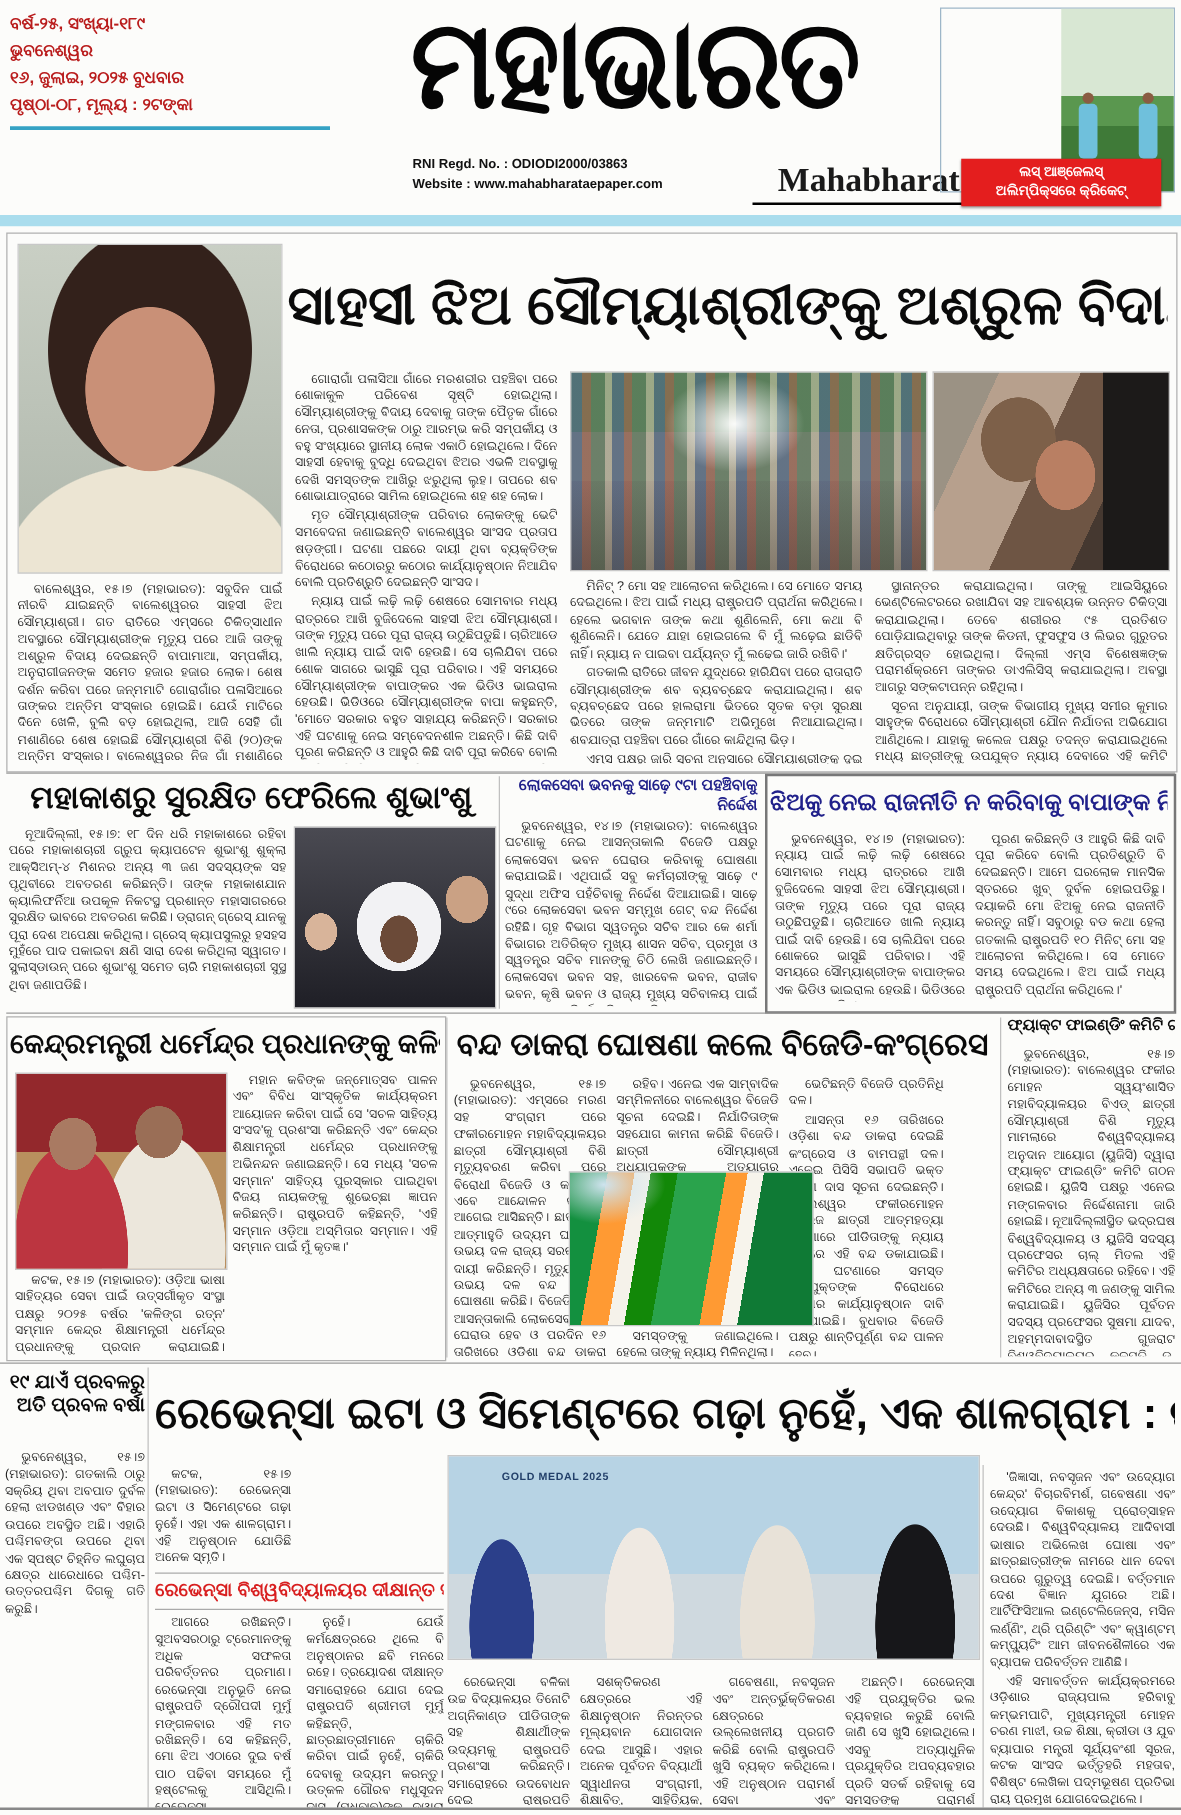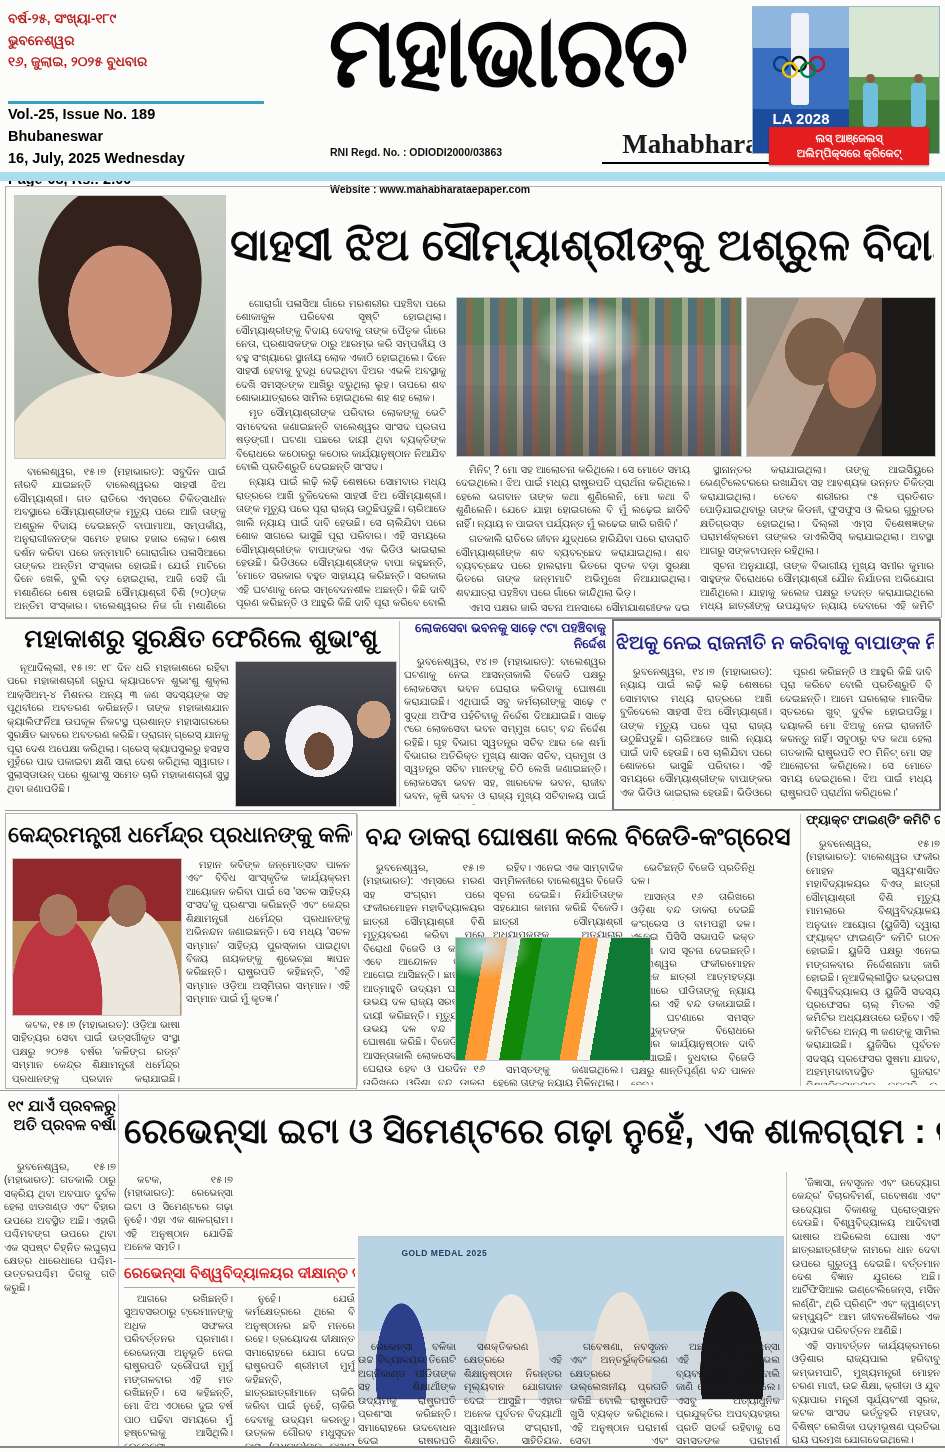--- a/index.html
+++ b/index.html
@@ -6,21 +6,21 @@
   .page{position:relative;width:945px;height:1452px;background:#fcfcfa;margin:0 auto;
         font-family:"Liberation Sans",sans-serif;color:#1a1a1a;overflow:hidden;}
   .abs{position:absolute;}
   
   .info-odia div{font-size:13.5px;font-weight:bold;line-height:1.6;color:#b91c1c;}
   .info-divider{height:3px;background:#35a2c4;margin:5px 0 6px 0;}
   .info-en div{font-size:14.5px;font-weight:bold;line-height:1.5;color:#000;}
   .masthead-title{font-size:92px;font-weight:900;letter-spacing:-3px;color:#050505;
         white-space:nowrap;overflow:hidden;text-align:center;line-height:1.05;
         transform:scaleY(1.08);transform-origin:top;}
-  .rni div{font-size:10.5px;font-weight:bold;line-height:1.5;color:#111;margin-top:21px;}
+  .rni div{font-size:10.5px;font-weight:bold;line-height:1.5;color:#111;}
   .title-en{font-family:"Liberation Serif",serif;font-size:27px;font-weight:bold;
         border-bottom:2px solid #000;text-align:center;line-height:1.25;}
   .cyan-band{background:#aadded;}
   
   .promo{border:1px solid #9db6c8;overflow:visible;}
   .la-logo{position:absolute;left:0;top:0;width:96px;height:100%;
         background:linear-gradient(180deg,#8fb6de 0 28%,#3a6ec0 28% 70%,#1d4c9c 70% 100%);overflow:hidden;}
   .white-tower{position:absolute;left:38px;top:6px;width:18px;height:92px;background:#eef2f8;border-radius:3px;}
   .la-text{position:absolute;left:0;bottom:4px;width:100%;text-align:center;color:#fff;font-weight:bold;line-height:1.1;}
   .la-text .l1{font-size:15px;} .la-text .l2{font-size:11px;letter-spacing:1px;} .la-text .l3{font-size:9px;opacity:.85;}
@@ -86,53 +86,33 @@
 </style>
 </head>
 <body>
 
 <div class="page">
 
   <div class="abs info-odia" style="left:8px;top:8px;width:258px;">
       <div>ବର୍ଷ-୨୫, ସଂଖ୍ୟା-୧୮୯</div>
       <div>ଭୁବନେଶ୍ୱର</div>
       <div>୧୬, ଜୁଲାଇ, ୨୦୨୫ ବୁଧବାର</div>
+      <div>ପୃଷ୍ଠା-୦୮, ମୂଲ୍ୟ : ୨ଟଙ୍କା</div>
     </div>
   <div class="abs info-divider" style="left:8px;top:96px;width:256px;"></div>
-  <div class="abs info-en" style="left:8px;top:104px;width:258px;">
-      <div>Vol.-25, Issue No. 189</div>
-      <div>Bhubaneswar</div>
-      <div>16,  July, 2025 Wednesday</div>
-      <div>Page-08, Rs.: 2.00</div>
-    </div>
 
   <div class="abs masthead-title" style="left:268px;top:0px;width:478px;height:122px;">ମହାଭାରତ</div>
 
   <div class="abs rni" style="left:330px;top:124px;width:300px;">
     <div>RNI Regd. No. : ODIODI2000/03863</div>
     <div>Website  :  www.mahabharataepaper.com</div>
   </div>
   <div class="abs title-en" style="left:602px;top:128px;width:186px;">Mahabharat</div>
 
   <div class="abs promo" style="left:752px;top:6px;width:186px;height:146px;">
-    <div class="la-logo">
-      <div class="white-tower"></div>
-      <svg width="60" height="24" style="position:absolute;left:18px;top:48px;">
-        <circle cx="10" cy="9" r="7" fill="none" stroke="#0a3c78" stroke-width="2.4"></circle>
-        <circle cx="28" cy="9" r="7" fill="none" stroke="#111" stroke-width="2.4"></circle>
-        <circle cx="46" cy="9" r="7" fill="none" stroke="#c8102e" stroke-width="2.4"></circle>
-        <circle cx="19" cy="15" r="7" fill="none" stroke="#f4c300" stroke-width="2.4"></circle>
-        <circle cx="37" cy="15" r="7" fill="none" stroke="#00843d" stroke-width="2.4"></circle>
-      </svg>
-      <div class="la-text">
-        <div class="l1">LA 2028</div>
-        <div class="l2">OLYMPICS</div>
-        <div class="l3">2028</div>
-      </div>
-    </div>
     <div class="cricket">
       <div class="player p1"></div>
       <div class="player p2"></div>
     </div>
     <div class="promo-caption">
       <div>ଲସ୍ ଆଞ୍ଜେଲସ୍</div>
       <div>ଅଲିମ୍ପିକ୍ସରେ କ୍ରିକେଟ୍</div>
     </div>
   </div>
 
@@ -252,21 +232,21 @@
       </div>
     <div class="abs red-sub" style="left:0;top:86px;width:231px;height:28px;">ରେଭେନ୍ସା ବିଶ୍ୱବିଦ୍ୟାଳୟର ଦୀକ୍ଷାନ୍ତ ସମାରୋହ</div>
     <div class="abs bt" style="left:0;top:120px;width:109px;height:154px;">
         <p>ଆଗରେ ରଖିଛନ୍ତି। ସୁଅବସରଠାରୁ ଟ୍ରେମାନଙ୍କୁ ଅଧିକ ସଫଳତା ପରିବର୍ତ୍ତନର ପ୍ରମାଣ। ରେଭେନ୍ସା ଅନୁଭୂତି ନେଇ ରାଷ୍ଟ୍ରପତି ଦ୍ରୌପଦୀ ମୁର୍ମୁ ମଙ୍ଗଳବାର ଏହି ମତ ରଖିଛନ୍ତି। ସେ କହିଛନ୍ତି, ମୋ ଝିଅ ଏଠାରେ ଦୁଇ ବର୍ଷ ପାଠ ପଢିବା ସମୟରେ ମୁଁ ହଷ୍ଟେଲକୁ ଆସିଥିଲି। ରେଭେନ୍ସା ବିଶ୍ୱବିଦ୍ୟାଳୟର ତ୍ରୟୋଦଶ ଦୀକ୍ଷାନ୍ତ ସମାରୋହରେ ଅତିଥିଭାବେ ଯୋଗ ଦେଲେ ରାଷ୍ଟ୍ରପତି ଶ୍ରୀମତୀ ମୁର୍ମୁ।</p>
       </div>
     <div class="abs bt" style="left:121px;top:120px;width:110px;height:154px;">
         <p>ନୁହେଁ। ଯେଉଁ କର୍ମକ୍ଷେତ୍ରରେ ଥିଲେ ବି ଅନୁଷ୍ଠାନର ଛବି ମନରେ ରହେ। ତ୍ରୟୋଦଶ ଦୀକ୍ଷାନ୍ତ ସମାରୋହରେ ଯୋଗ ଦେଇ ରାଷ୍ଟ୍ରପତି ଶ୍ରୀମତୀ ମୁର୍ମୁ କହିଛନ୍ତି, ଛାତ୍ରଛାତ୍ରୀମାନେ ଚାକିରି କରିବା ପାଇଁ ନୁହେଁ, ଚାକିରି ଦେବାକୁ ଉଦ୍ୟମ କରନ୍ତୁ। ଉତ୍କଳ ଗୌରବ ମଧୁସୂଦନ ଦାସ (ମଧୁବାବୁ)ଙ୍କ ଦ୍ୱାରା ନିର୍ମିତ ଚୋଟା କାରଖାନା ମଧ୍ୟ ଉଦାହରଣ ରଖିଛନ୍ତି। ରାଷ୍ଟ୍ରପତି ଆଜି</p>
       </div>
   </div>
 
-  <div class="abs photo ceremony-photo" style="left:358px;top:1236px;width:424px;height:162px;text-align:right;">
+  <div class="abs photo ceremony-photo" style="left:358px;top:1164px;width:424px;height:162px;text-align:right;">
     <div class="screen-text">GOLD MEDAL 2025</div>
   </div>
 
   <div class="abs bt" style="left:358px;top:1340px;width:98px;height:104px;">
       <p>ରେଭେନ୍ସା ବଳିକା ଉଚ୍ଚ ବିଦ୍ୟାଳୟର ତିନୋଟି ଅଗ୍ନିକାଣ୍ଡ ପୀଡିତାଙ୍କ ସହ ଶିକ୍ଷାର୍ଥୀଙ୍କ ଉଦ୍ୟମକୁ ରାଷ୍ଟ୍ରପତି ପ୍ରଶଂସା କରିଛନ୍ତି। ସମାରୋହରେ ଉଦବୋଧନ ଦେଇ ରାଷ୍ଟ୍ରପତି କହିଛନ୍ତି, ଏହି ଶିକ୍ଷାନୁଷ୍ଠାନ ସ୍ୱାଧୀନତା ସଂଗ୍ରାମର ଏକ ସକ୍ରିୟ କେନ୍ଦ୍ର ଥିଲା ଏବଂ ସ୍ୱତନ୍ତ୍ର ଓଡ଼ିଶା ରାଜ୍ୟ ଗଠନ ଆନ୍ଦୋଳନ ସହିତ ଜଡିତ ଥିଲା। ଶିକ୍ଷା ବିକାଶ ଏବଂ ମହିଳା</p>
     </div>
   <div class="abs bt" style="left:464px;top:1340px;width:98px;height:104px;">
       <p>ସଶକ୍ତିକରଣ କ୍ଷେତ୍ରରେ ଏହି ଶିକ୍ଷାନୁଷ୍ଠାନ ନିରନ୍ତର ମୂଲ୍ୟବାନ ଯୋଗଦାନ ଦେଇ ଆସୁଛି। ଏହାର ଅନେକ ପୂର୍ବତନ ବିଦ୍ୟାର୍ଥୀ ସ୍ୱାଧୀନତା ସଂଗ୍ରାମୀ, ଶିକ୍ଷାବିତ୍, ସାହିତ୍ୟିକ, ଧାର୍ମିକ, ରାଜନେତା, କଳାକାର ଓ ବୈଷୟିକ ଭାବରେ ଭାରତର ଗୌରବ ବୃଦ୍ଧି କରିଛନ୍ତି। ରେଭେନ୍ସା ବିଶ୍ୱବିଦ୍ୟାଳୟ</p>
     </div>
   <div class="abs bt" style="left:570px;top:1340px;width:98px;height:104px;">

